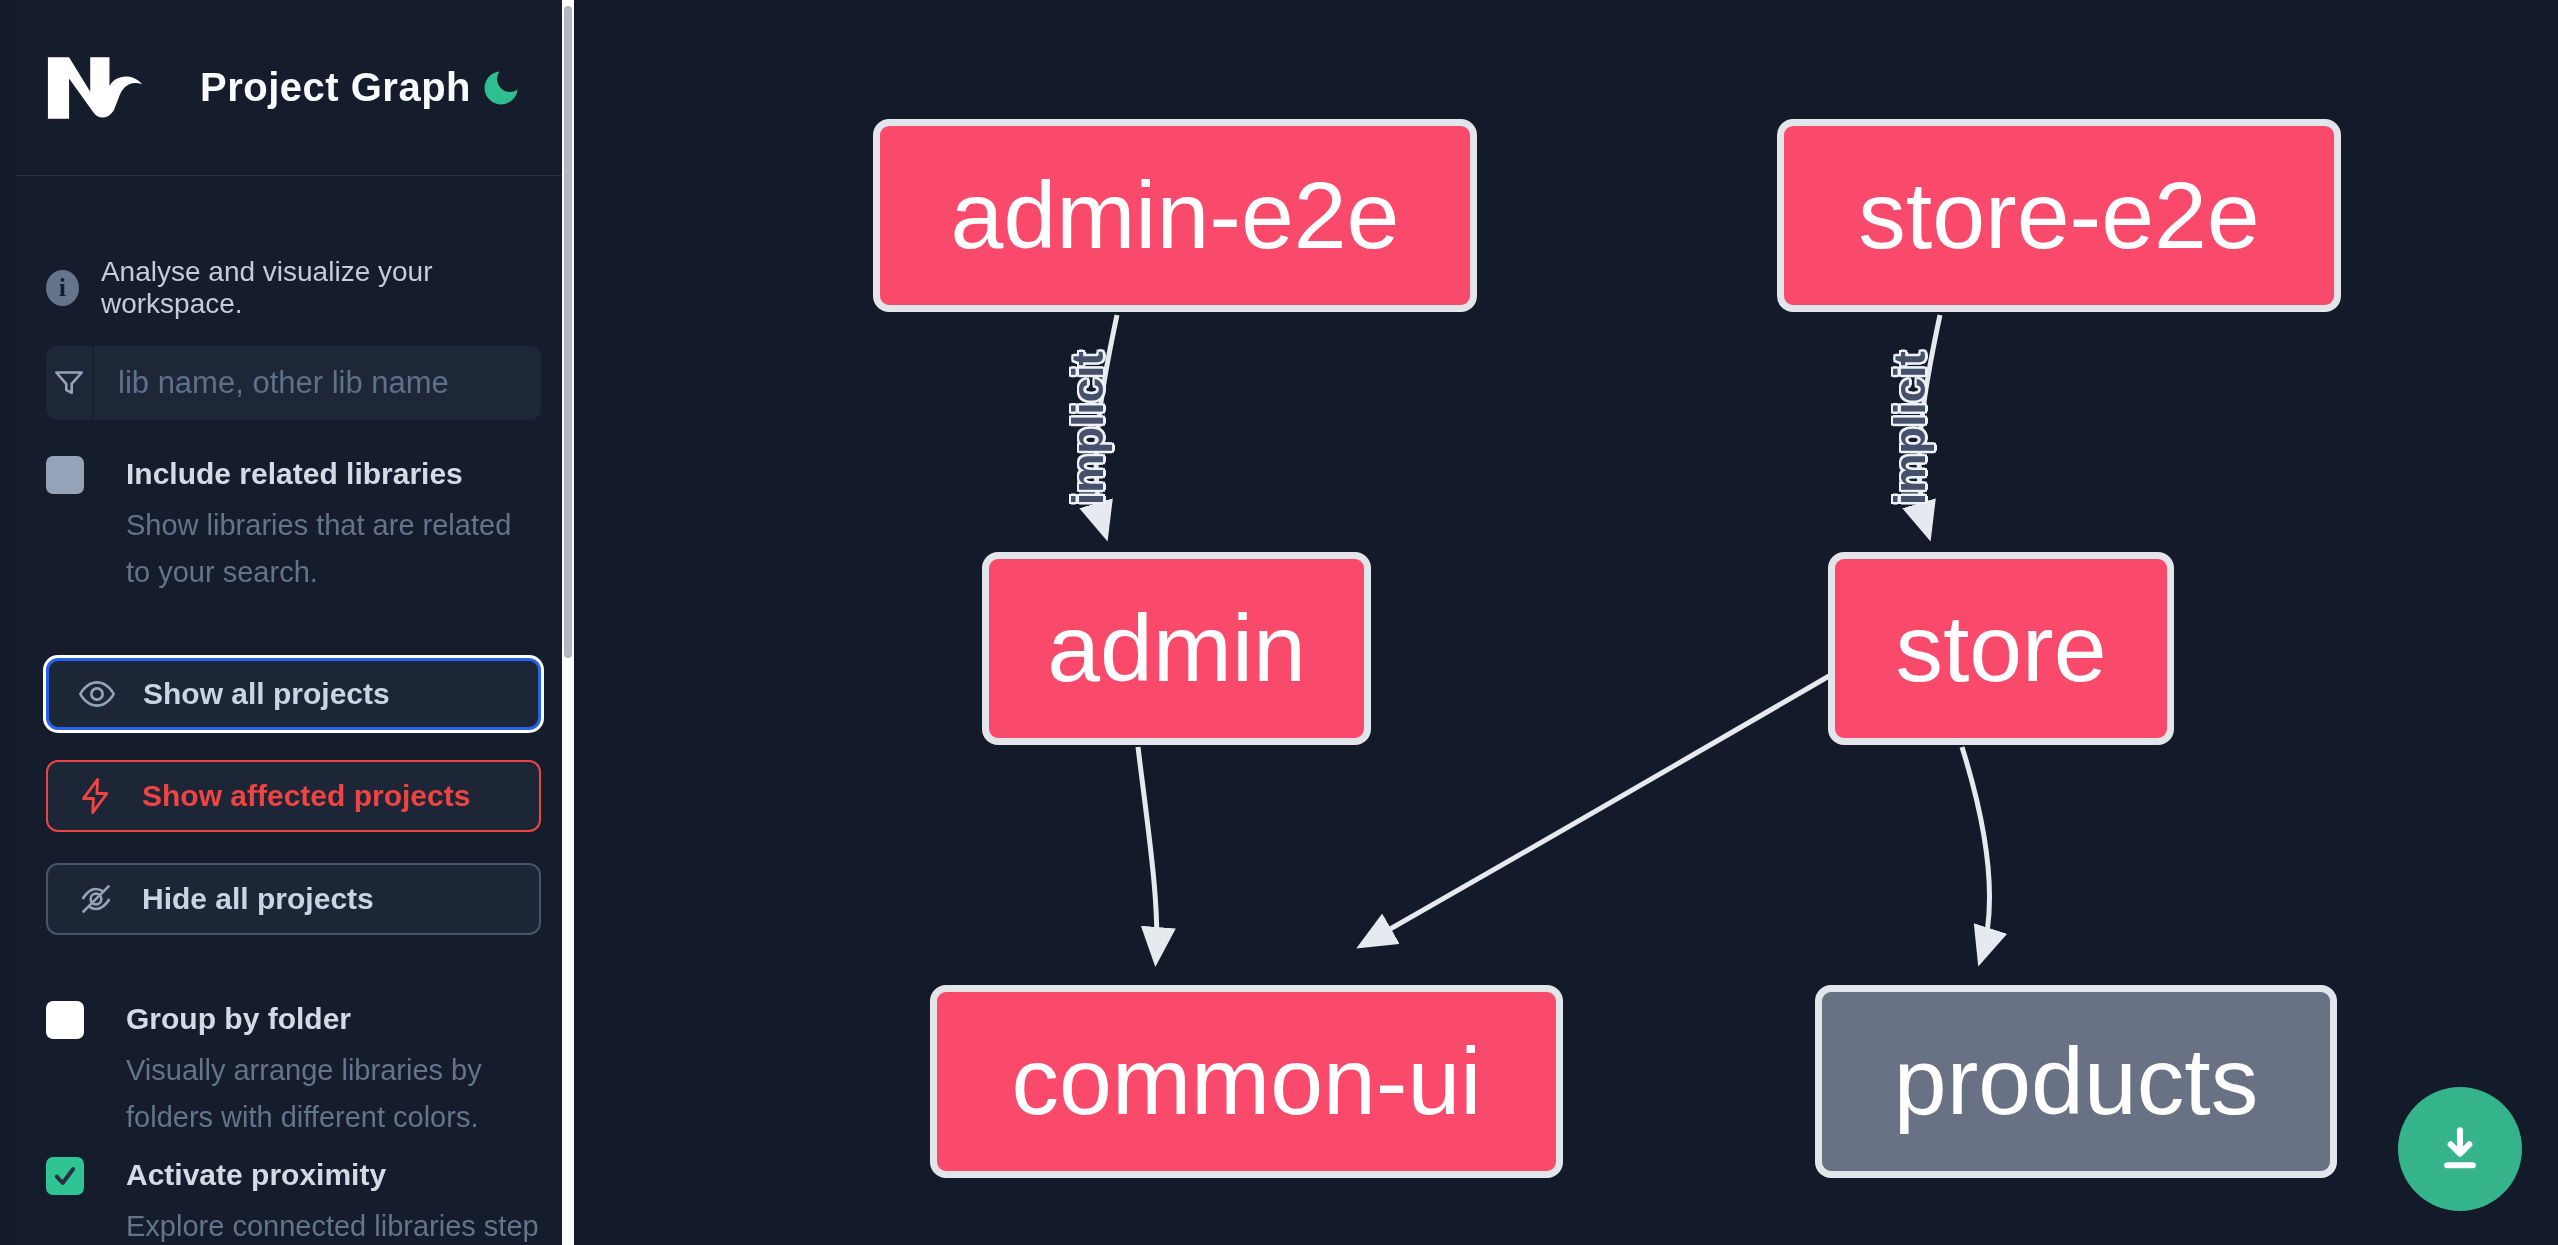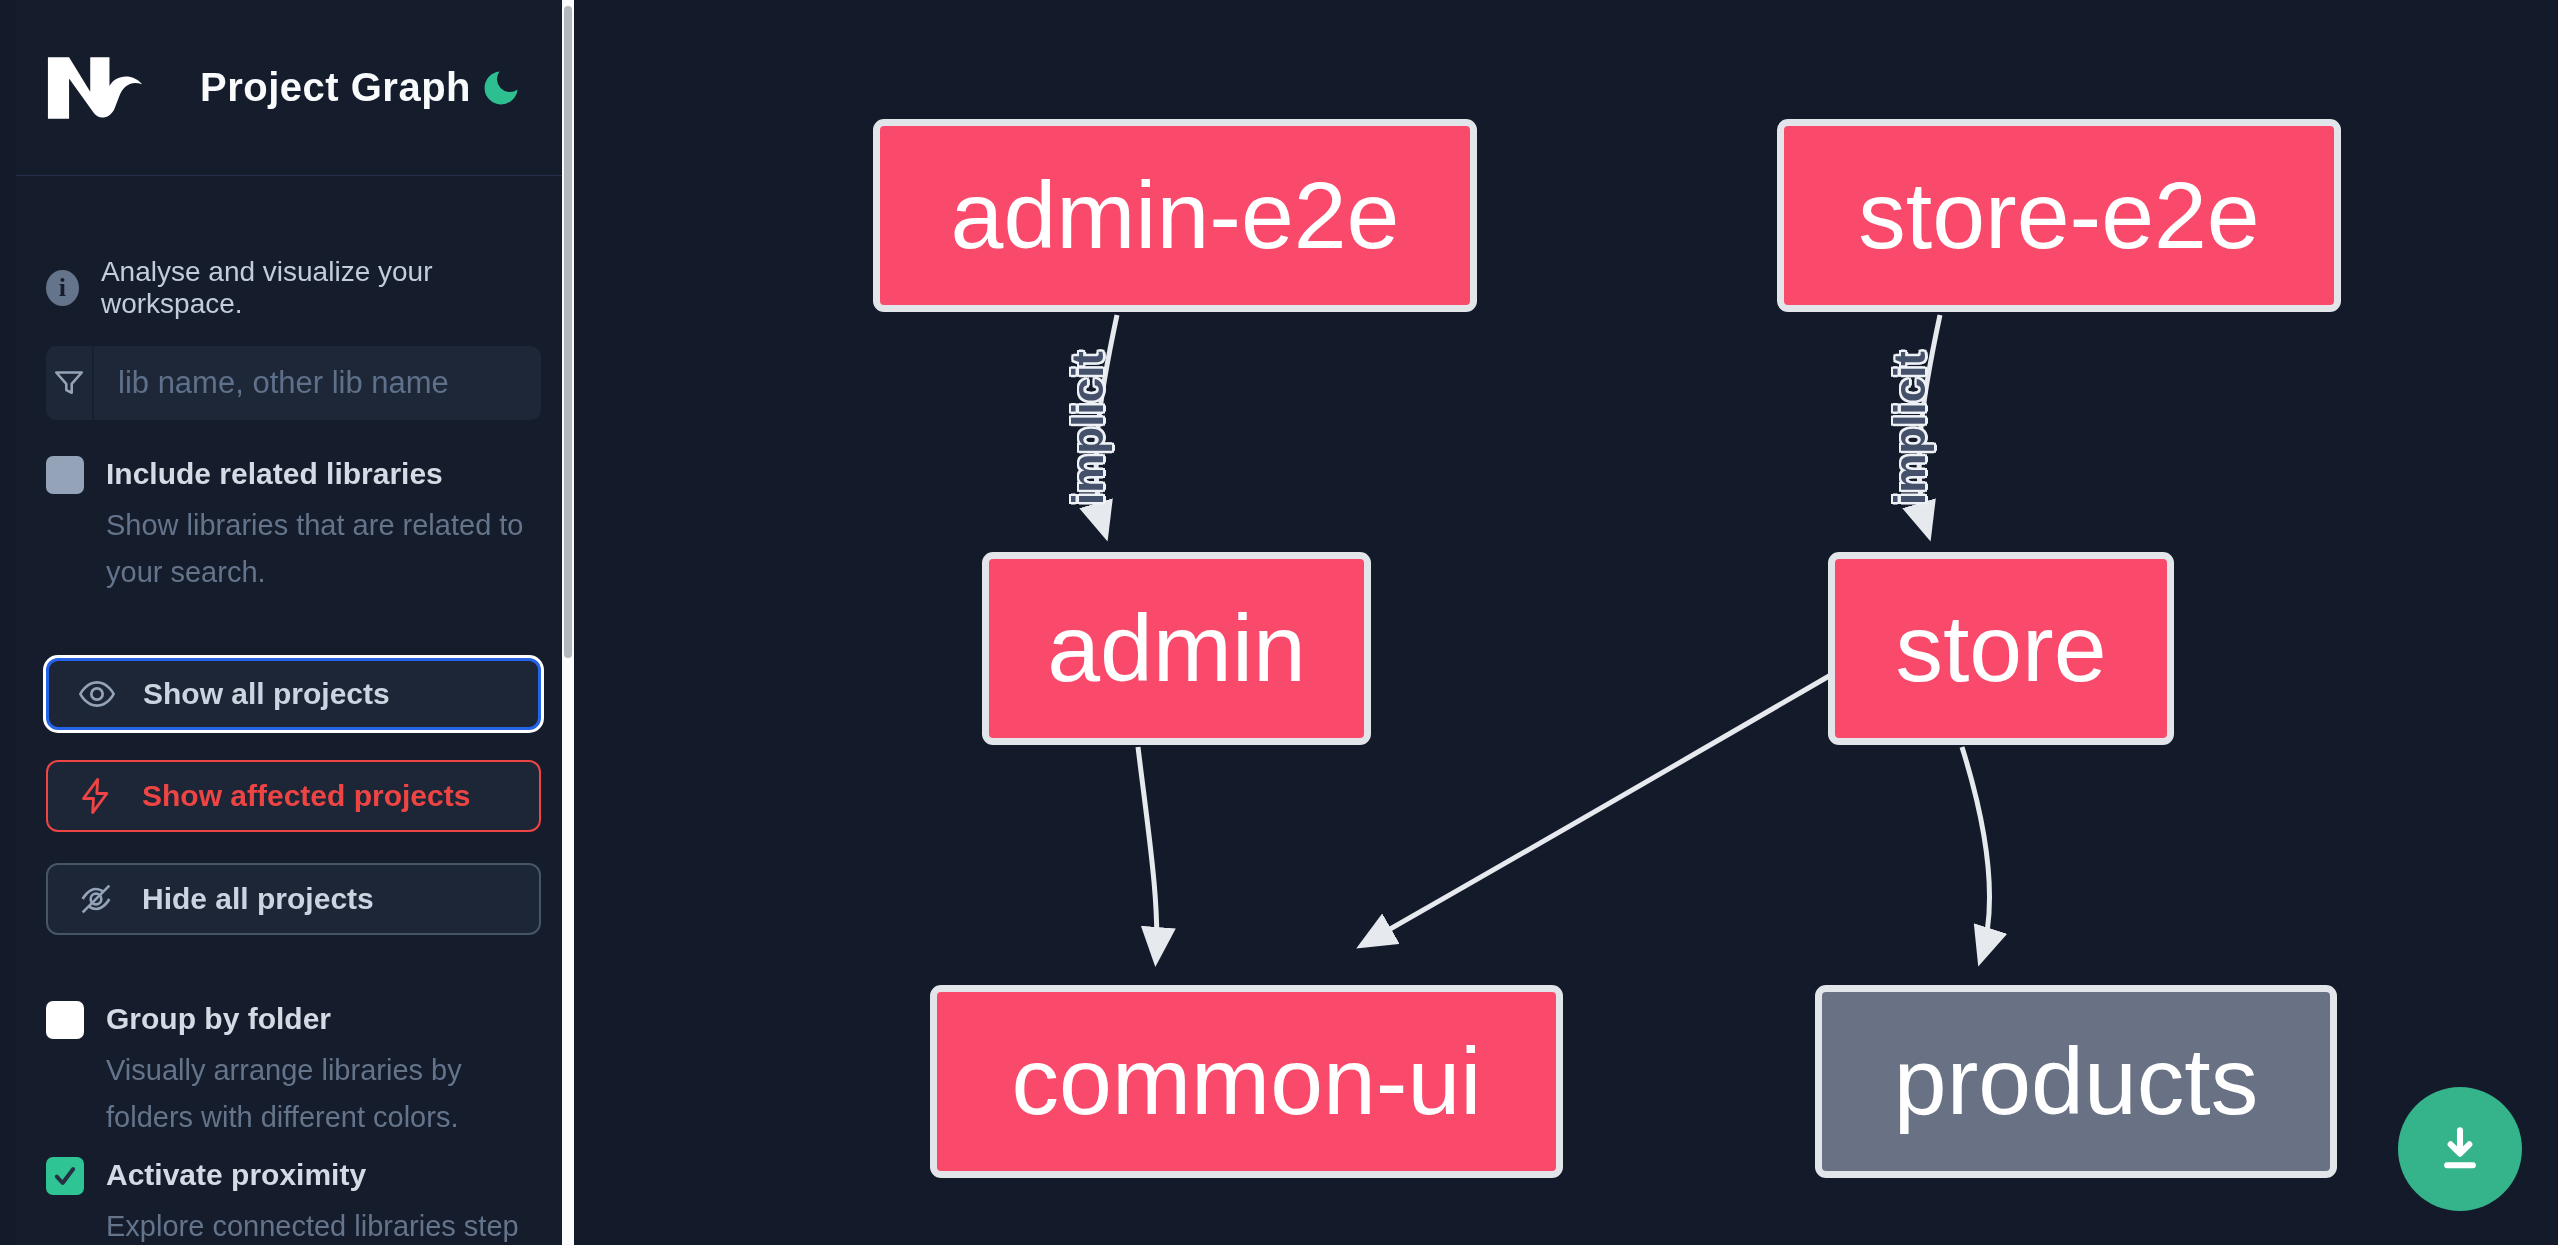--- a/index.html
+++ b/index.html
@@ -24,21 +24,21 @@
 
   .searchbox { margin-top:26px; height:74px; background:#1d2737; border-radius:10px;
                display:flex; align-items:stretch; overflow:hidden; }
   .search-iconzone { width:70px; display:flex; align-items:center; justify-content:center;
                      border-right:2px solid #16202f; }
   .searchbox input { flex:1; background:transparent; border:none; outline:none;
                      font-size:31px; color:#cbd5e1; padding:0 24px;
                      font-family:"Liberation Sans", sans-serif; }
   .searchbox input::placeholder { color:#5f708a; }
 
-  .chk-row { display:flex; gap:22px; margin-top:34px; }
+  .chk-row { display:flex; gap:42px; margin-top:34px; }
   .chk { width:38px; height:38px; border-radius:7px; flex:0 0 auto; margin-top:2px;
          display:flex; align-items:center; justify-content:center; cursor:pointer; }
   .chk.gray  { background:#94a3b8; }
   .chk.white { background:#ffffff; }
   .chk.green { background:#2fc493; }
   .chk svg { width:28px; height:28px; }
   .chk-text { width:455px; }
   .chk-label { font-size:30px; font-weight:bold; color:#d4dbe4; line-height:40px; margin-bottom:8px; }
   .chk-desc  { font-size:29px; color:#64748b; line-height:47px; }
 
@@ -56,21 +56,21 @@
 
   
   .divider { position:absolute; left:562px; top:0; width:12px; height:1245px; background:#fafbfc; }
   .thumb { position:absolute; left:2px; top:6px; width:8px; height:652px;
            background:#b3b8bf; border-radius:5px; }
 
   
   .canvas { position:absolute; left:574px; top:0; width:1984px; height:1245px; background:#131a29; }
   .edges { position:absolute; left:0; top:0; }
   .node { position:absolute; display:flex; align-items:center; justify-content:center;
-          border:7px solid #e2e5e9; border-radius:11px; color:#ffffff;
+          border:7px solid #e2e5e9; border-radius:16px; color:#ffffff;
           font-size:95px; cursor:pointer; }
   .node.pink { background:#fa4a6c; }
   .node.gray { background:#687284; }
   .n-admin-e2e { left:299px;  top:119px; width:604px; height:193px; }
   .n-store-e2e { left:1203px; top:119px; width:564px; height:193px; }
   .n-admin     { left:408px;  top:552px; width:389px; height:193px; }
   .n-store     { left:1254px; top:552px; width:346px; height:193px; }
   .n-common-ui { left:356px;  top:985px; width:633px; height:193px; }
   .n-products  { left:1241px; top:985px; width:522px; height:193px; }
 

